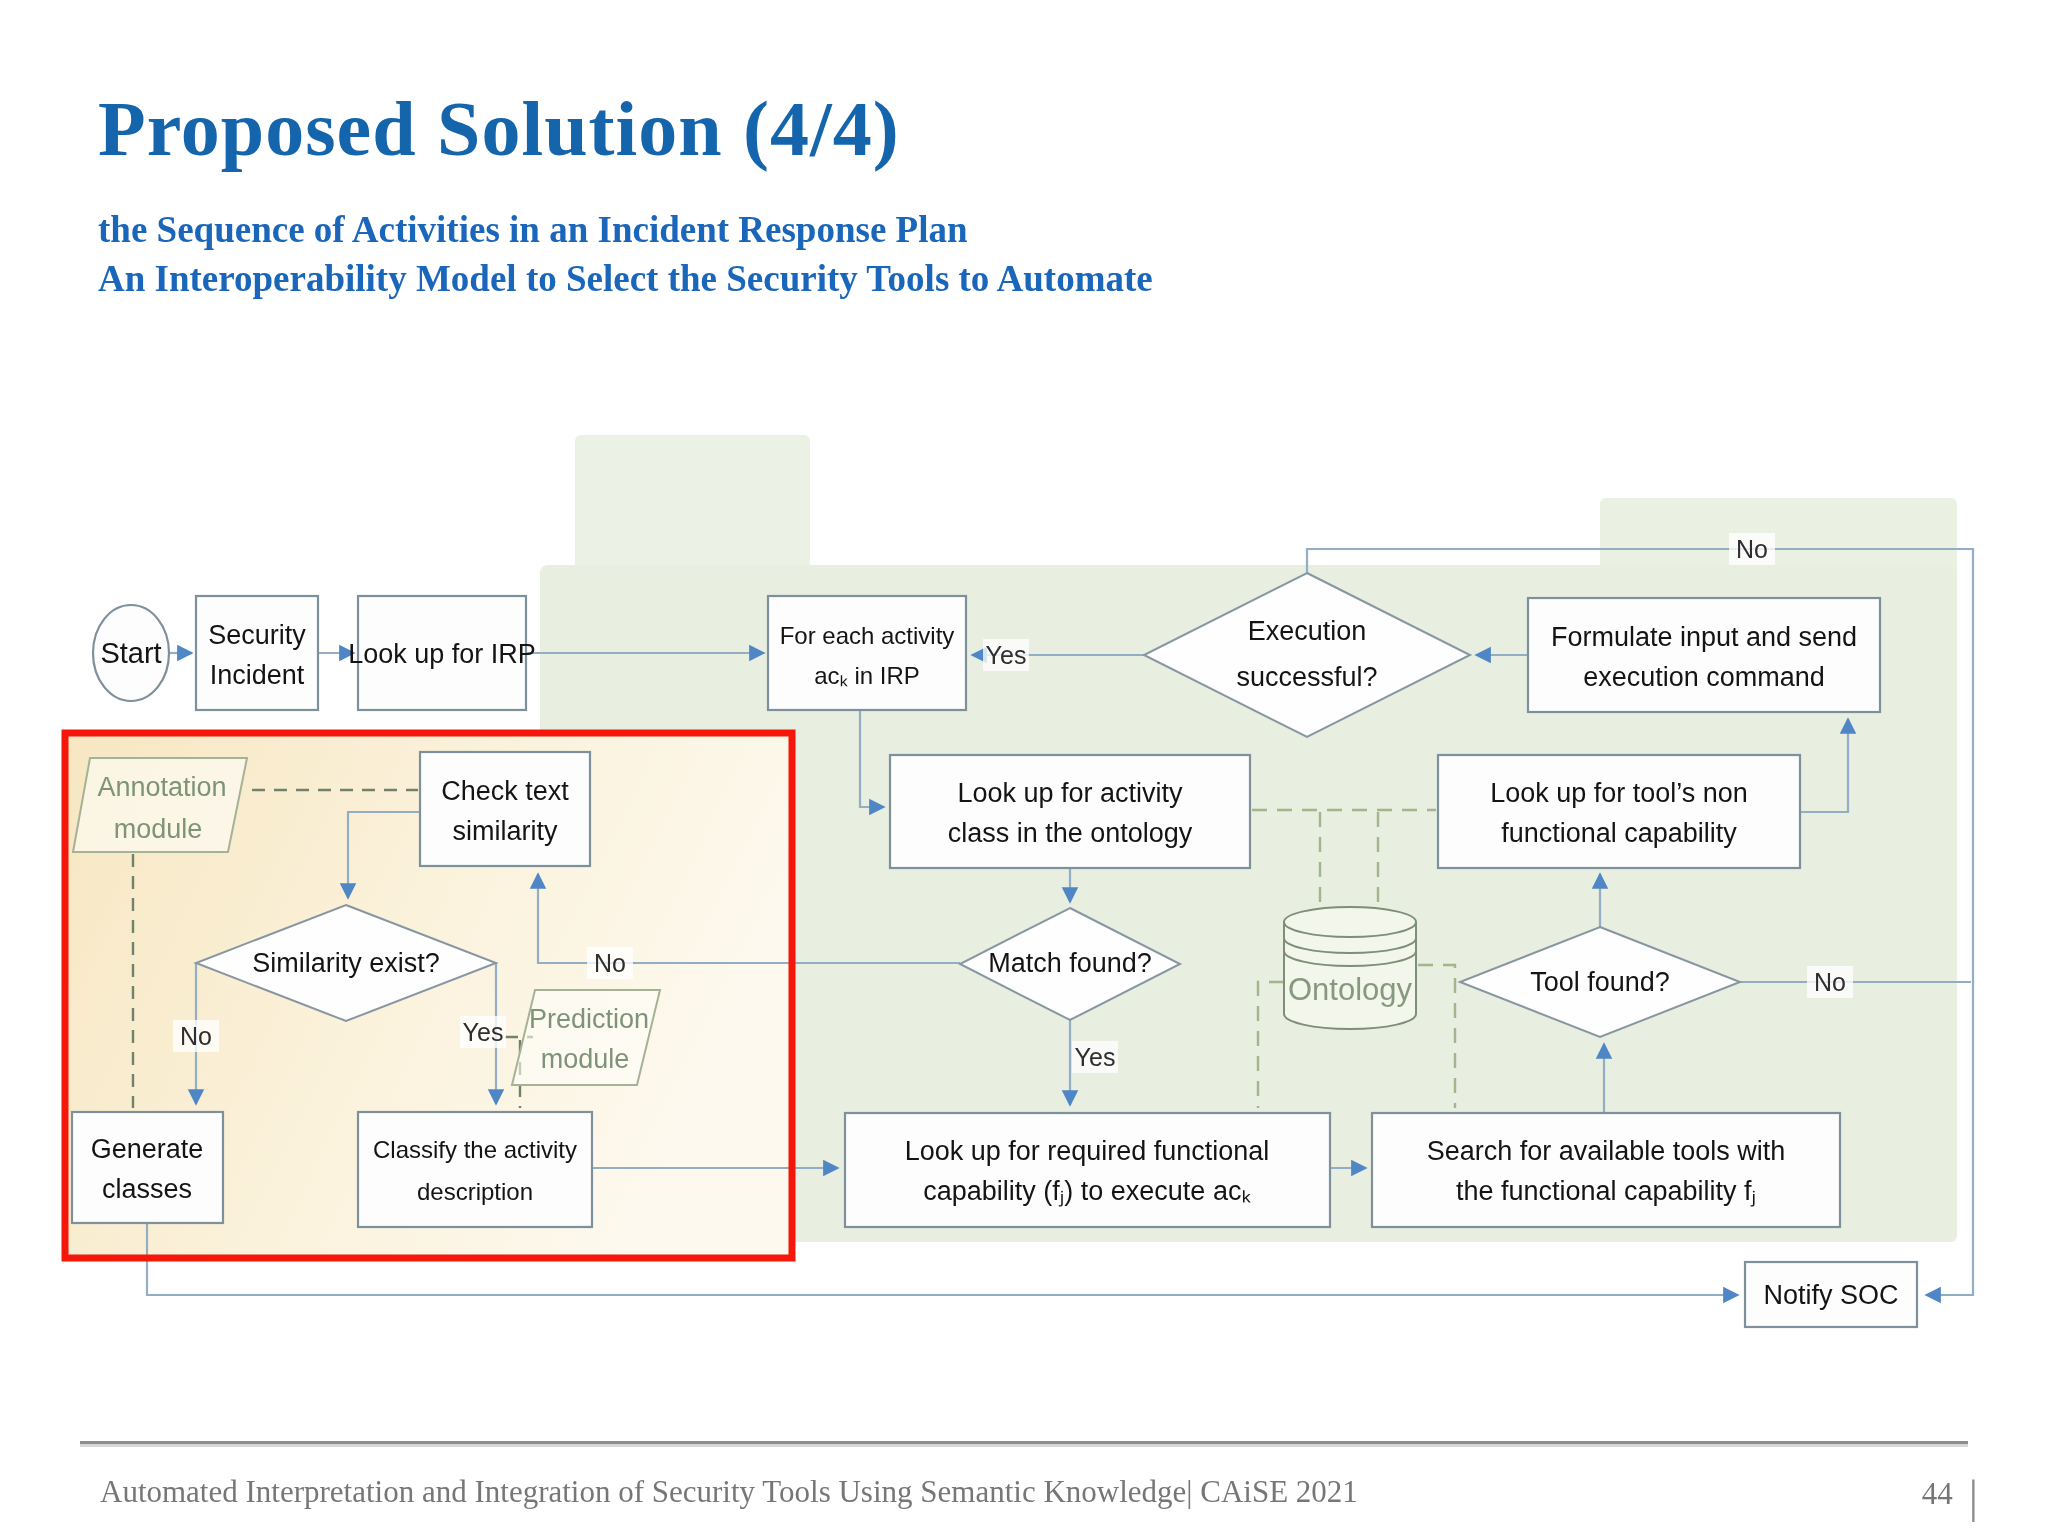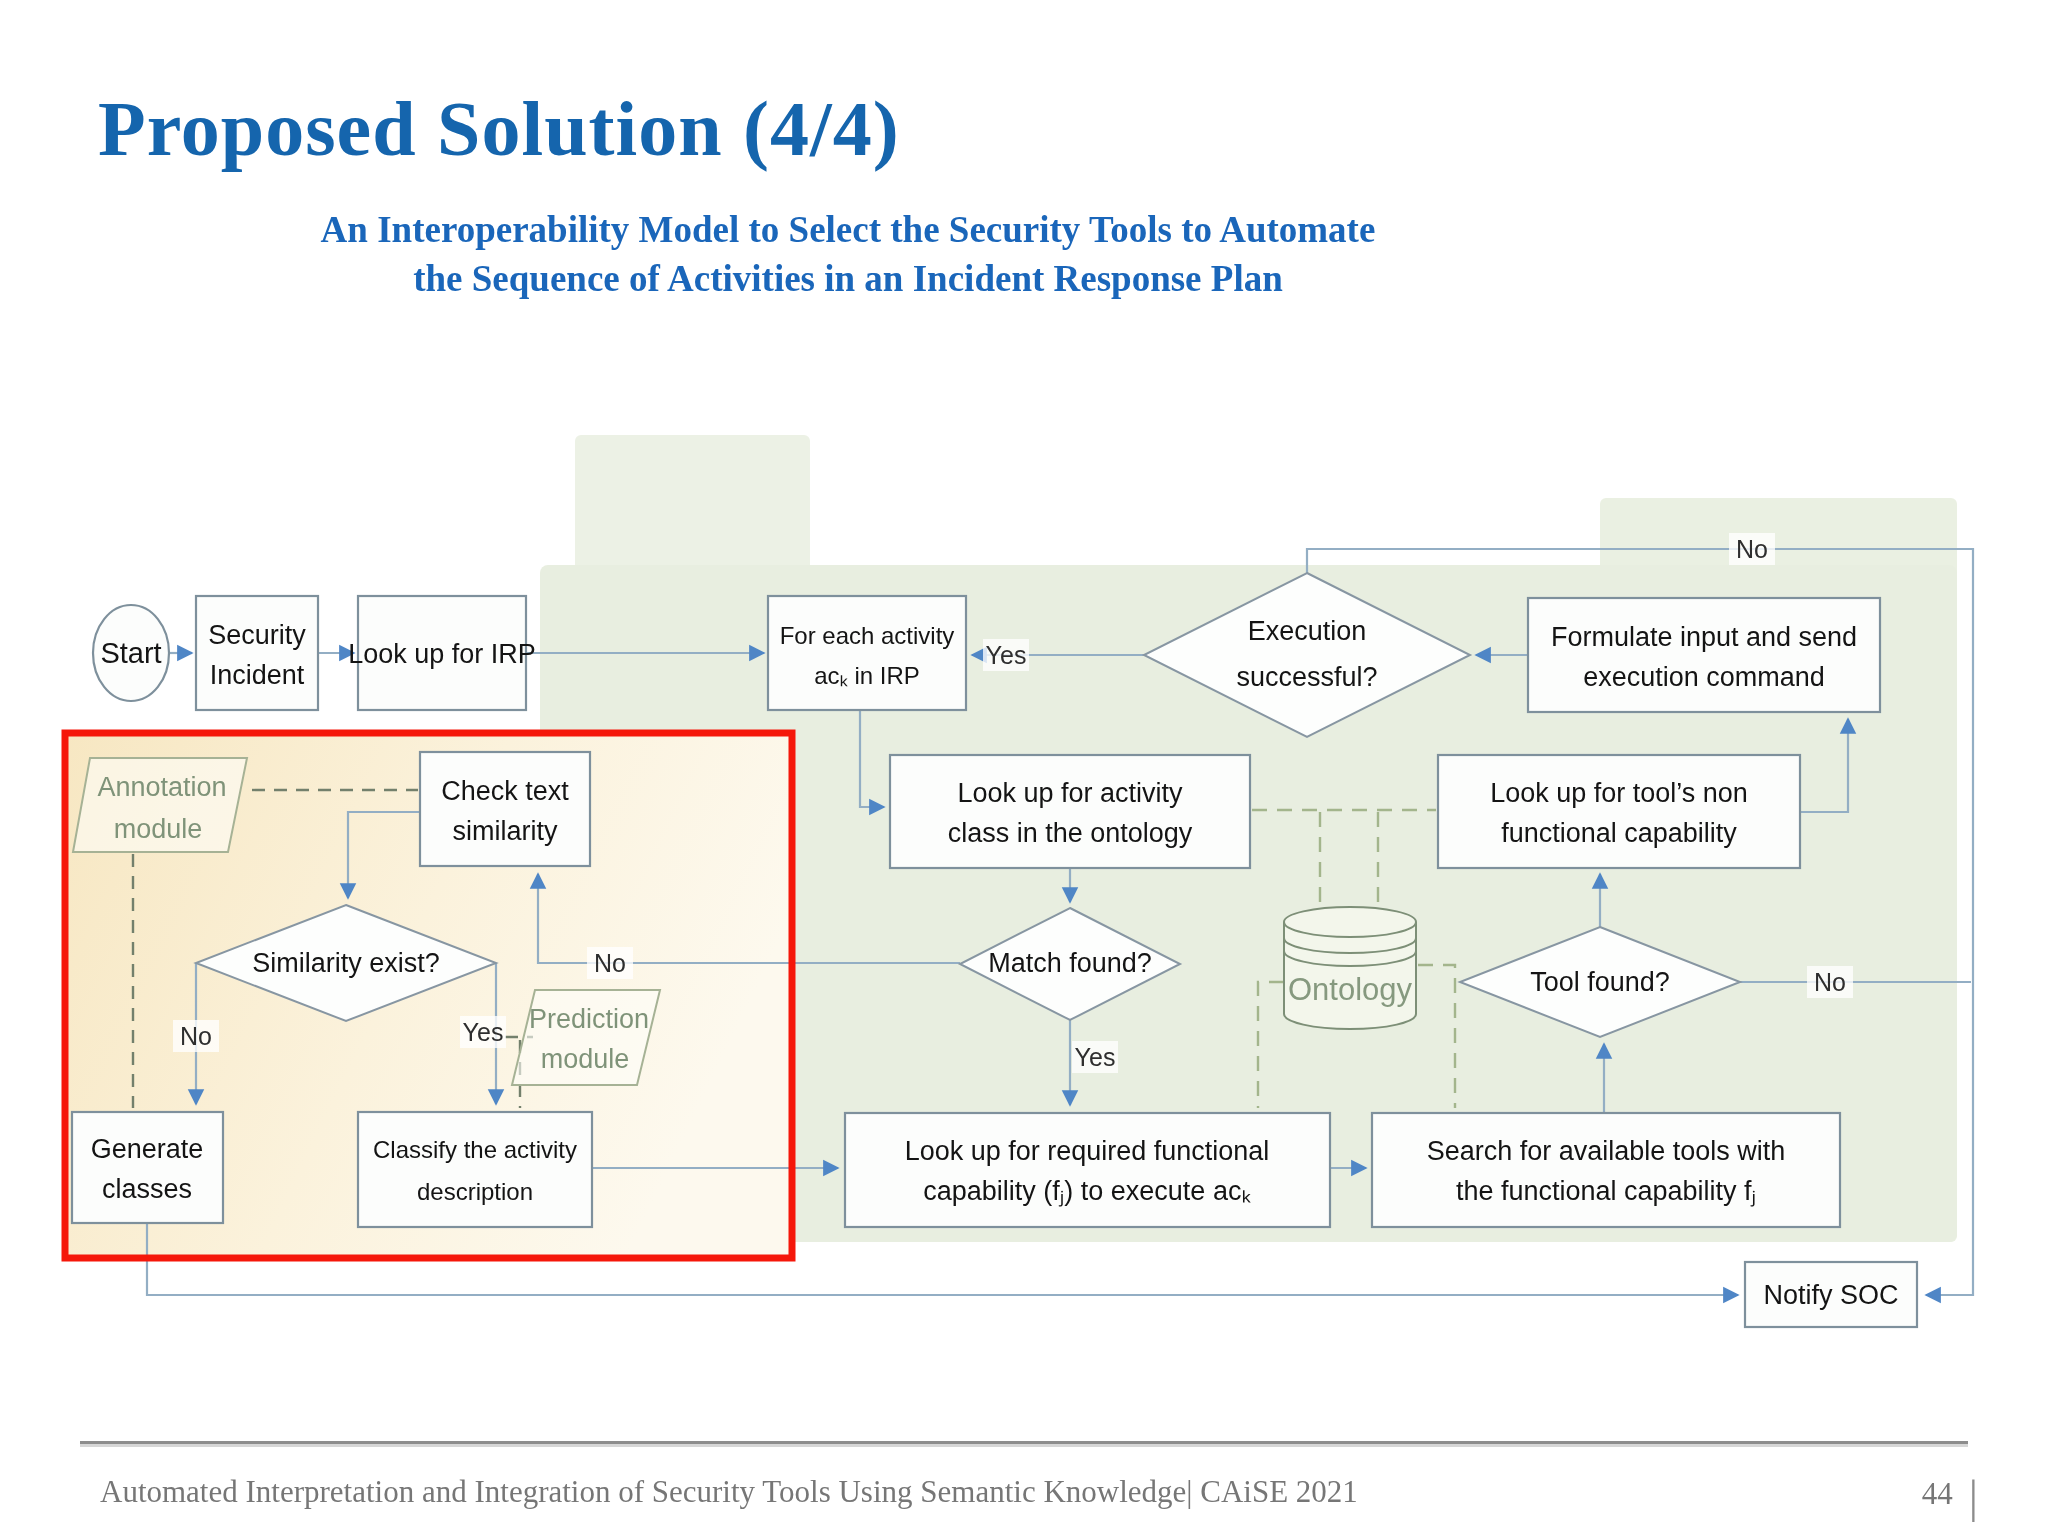--- a/index.html
+++ b/index.html
@@ -1,17 +1,17 @@
 <!DOCTYPE html>
 <html><head>
 <meta charset="utf-8">
 <style>
   html,body{margin:0;padding:0;background:#ffffff;}
   .page{position:relative;width:2048px;height:1536px;background:#ffffff;overflow:hidden;
-        font-family:"Liberation Sans",sans-serif;text-align:center;}
+        font-family:"Liberation Sans",sans-serif;}
   .title{position:absolute;left:98px;top:84px;font-family:"Liberation Serif",serif;
          font-weight:600;font-size:78px;color:#1565ad;letter-spacing:1px;}
   .subtitle{position:absolute;left:98px;top:206px;font-family:"Liberation Serif",serif;
             font-weight:bold;font-size:37px;line-height:1.32;color:#1a66ba;width:1500px;}
   svg.flow{position:absolute;left:0;top:0;}
   
   .box{fill:#fcfdfc;stroke:#7e909c;stroke-width:2.2px;}
   .diamond{fill:#fdfefd;stroke:#8796a2;stroke-width:2px;}
   .para{fill:rgba(253,253,248,0.6);stroke:#a6b295;stroke-width:2px;}
   .flow-line{fill:none;stroke:#93aec4;stroke-width:2.2px;}
@@ -35,22 +35,22 @@
             font-size:31px;color:#767676;}
   .page-num .bar{font-size:46px;color:#8c8c8c;margin-left:16px;vertical-align:-8px;font-weight:300;}
 </style>
 </head>
 <body>
 
 <div class="page">
 
   <div class="title">Proposed Solution (4/4)</div>
   <div class="subtitle">
+    <div>the Sequence of Activities in an Incident Response Plan</div>
     <div>An Interoperability Model to Select the Security Tools to Automate</div>
-    <div>the Sequence of Activities in an Incident Response Plan</div>
   </div>
 
   <svg class="flow" width="2048" height="1460" viewBox="0 0 2048 1460">
     <defs>
       <marker id="arr" viewBox="0 0 12 12" refX="10" refY="6" markerWidth="9" markerHeight="9" orient="auto-start-reverse">
         <path d="M1,1 L11,6 L1,11 Z" fill="#4f86c6"></path>
       </marker>
       <linearGradient id="creamGrad" x1="0" y1="0" x2="1" y2="0.35">
         <stop offset="0" stop-color="#f7e7c2"></stop>
         <stop offset="0.55" stop-color="#fbf2dc"></stop>

